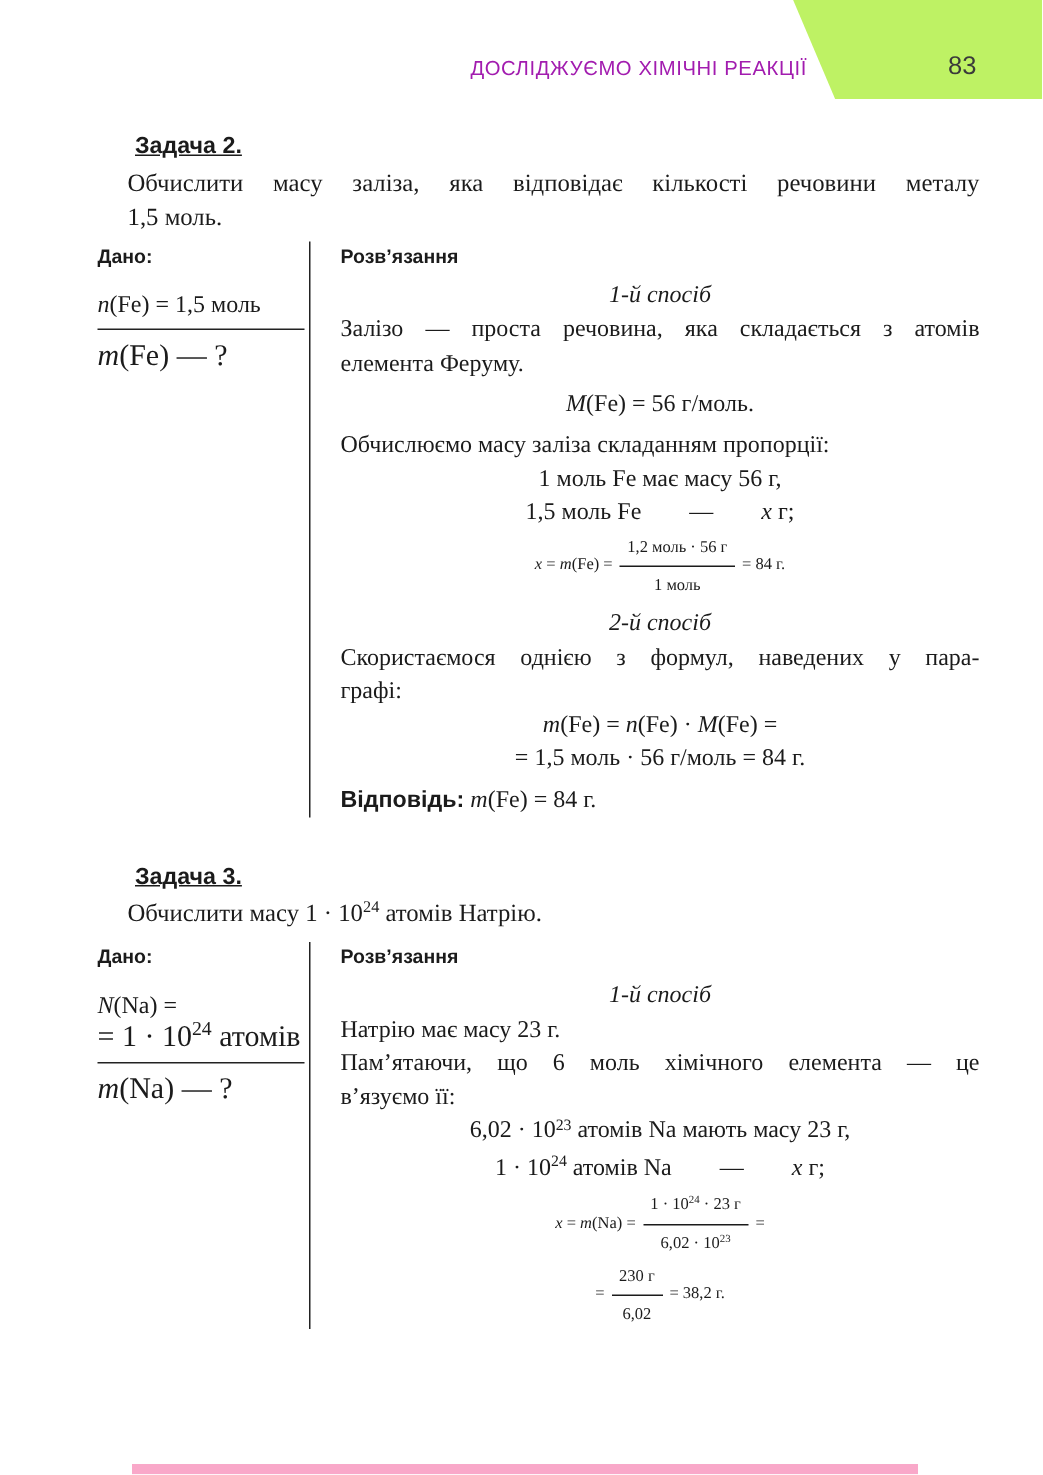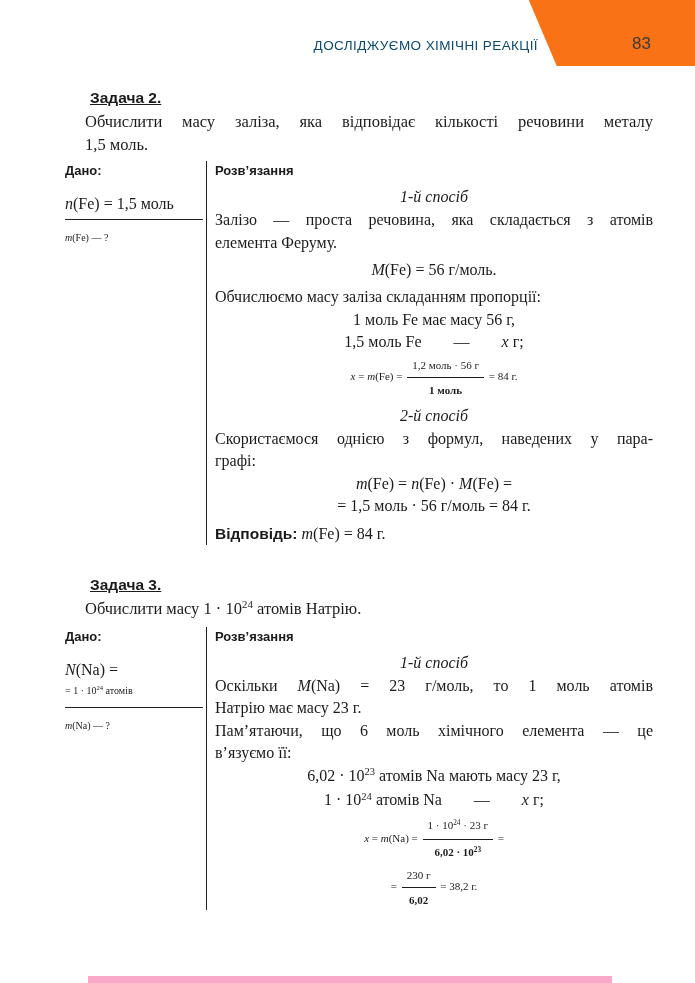--- a/index.html
+++ b/index.html
@@ -7,21 +7,21 @@
   .page {
     position:relative; width:695px; height:983px; background:#ffffff;
     font-family:"Liberation Serif","DejaVu Serif",serif; color:#1b1b1b;
     overflow:hidden;
   }
 
   
   .running-head {
     position:absolute; top:38px; right:157px;
     font-family:"Liberation Sans","DejaVu Sans",sans-serif;
-    font-size:13.5px; letter-spacing:.4px; color:#0c4a6e; white-space:nowrap;
+    font-size:13.5px; letter-spacing:.4px; color:#a21caf; white-space:nowrap;
   }
   .page-badge {
     position:absolute; top:0; right:0; width:175px; height:66px;
     clip-path:polygon(5% 0, 100% 0, 100% 100%, 21% 100%);
   }
   .page-num {
     position:absolute; top:34px; left:112px;
     font-family:"Liberation Sans","DejaVu Sans",sans-serif;
     font-size:17px; color:#3a3a3a;
   }
@@ -37,58 +37,58 @@
     font-weight:bold; font-size:15.5px; line-height:20px;text-decoration:underline;
   }
   .statement {
     margin-left:23px; margin-top:2px; width:568px;
     font-size:16.5px; line-height:23px; text-align:justify;
   }
   .stretch { text-align:justify; text-align-last:justify; }
 
   .worktable { display:flex; margin-top:5px; }
   .given-col { width:144px; flex:none; padding-left:3px; }
-  .solution-col { flex:1; border-left:1.5px solid #222; padding-left:8px; }
+  .solution-col { flex:1; border-left:1.5px solid #222; padding-left:20px; }
 
   .col-label {
     font-family:"Liberation Sans","DejaVu Sans",sans-serif;
     font-weight:bold; font-size:13px; line-height:20px;
   }
   .given-value { font-size:16px; line-height:21px; margin-top:12px; }
   .given-rule { border:none; border-top:1.6px solid #222; margin:5px 0 7px; width:138px; }
-  .find-value { font-size:10px; line-height:21px; }
+  .find-value { font-size:20px; line-height:21px; }
 
   .method-title { text-align:center; font-style:italic; font-size:16px; line-height:22px; margin:5px 0 1px; }
   .sol-text { font-size:16px; line-height:22.5px; text-align:justify; }
   .centered { text-align:center; font-size:16px; line-height:22.5px; }
   .formula { text-align:center; font-size:16px; line-height:22px; margin:5px 0; }
   .eq { text-align:center; font-size:11px; margin:0 0; }
 
   .frac { display:inline-block; vertical-align:middle; text-align:center; padding:0 2px; }
   .frac .num { display:block; padding:1px 5px 2px; border-bottom:1.4px solid #1b1b1b; line-height:20px; }
-  .frac .den { display:block; padding-top:2px; line-height:20px;font-weight:bold; }
+  .frac .den { display:block; padding-top:2px; line-height:20px; }
 
   sup { font-size:66%; vertical-align:baseline; position:relative; top:-0.5em; }
   i { font-style:italic; }
 
   .answer { font-size:16px; line-height:22px; margin-top:5px; }
   .answer-label {
     font-family:"Liberation Sans","DejaVu Sans",sans-serif;
     font-weight:bold; font-size:15.5px;
   }
 
   .bottom-strip { position:absolute; left:88px; top:976px; width:524px; height:7px; }
 </style>
 </head>
 <body>
 
 <div class="page">
 
   <div class="running-head">ДОСЛІДЖУЄМО ХІМІЧНІ РЕАКЦІЇ</div>
-  <div class="page-badge" style="background: #f97316;">
+  <div class="page-badge" style="background: #bef264;">
     <div class="page-num">83</div>
   </div>
 
   <section class="problem p2">
     <div class="problem-title">Задача 2.</div>
     <div class="statement">
       <div class="stretch">Обчислити масу заліза, яка відповідає кількості речовини металу</div>
       <div>1,5 моль.</div>
     </div>
 
@@ -150,21 +150,20 @@
         <div class="find-value">= 1 · 10<sup>24</sup> атомів</div>
         <hr class="given-rule">
         <div class="find-value"><i>m</i>(Na) — ?</div>
       </div>
 
       <div class="solution-col">
         <div class="col-label">Розв’язання</div>
 
         <div class="method-title">1-й спосіб</div>
         <div class="sol-text">
-          <div class="stretch">Оскільки <i>M</i>(Na) = 23 г/моль, то 1 моль атомів</div>
           <div>Натрію має масу 23 г.</div>
         </div>
         <div class="sol-text">
           <div class="stretch">Пам’ятаючи, що 6 моль хімічного елемента — це</div>
           <div>в’язуємо її:</div>
         </div>
 
         <div class="centered">6,02 · 10<sup>23</sup> атомів Na мають масу 23 г,</div>
         <div class="centered">1 · 10<sup>24</sup> атомів Na  —  <i>x</i> г;</div>
 

